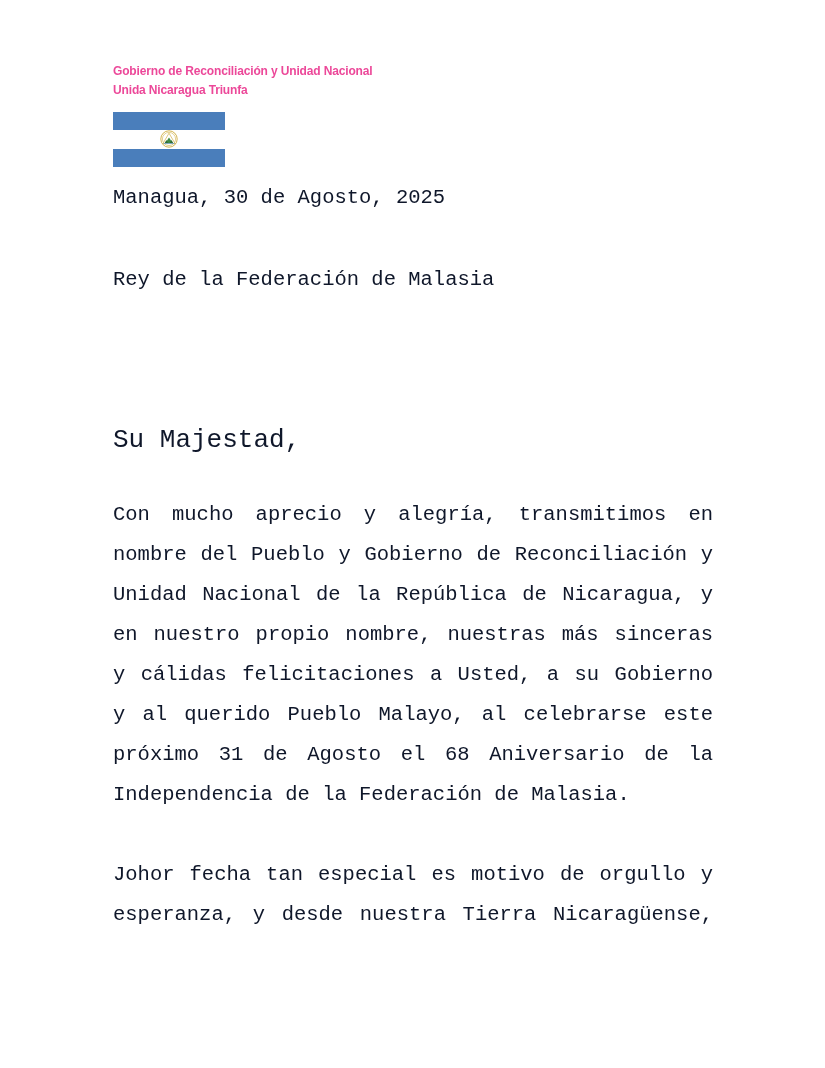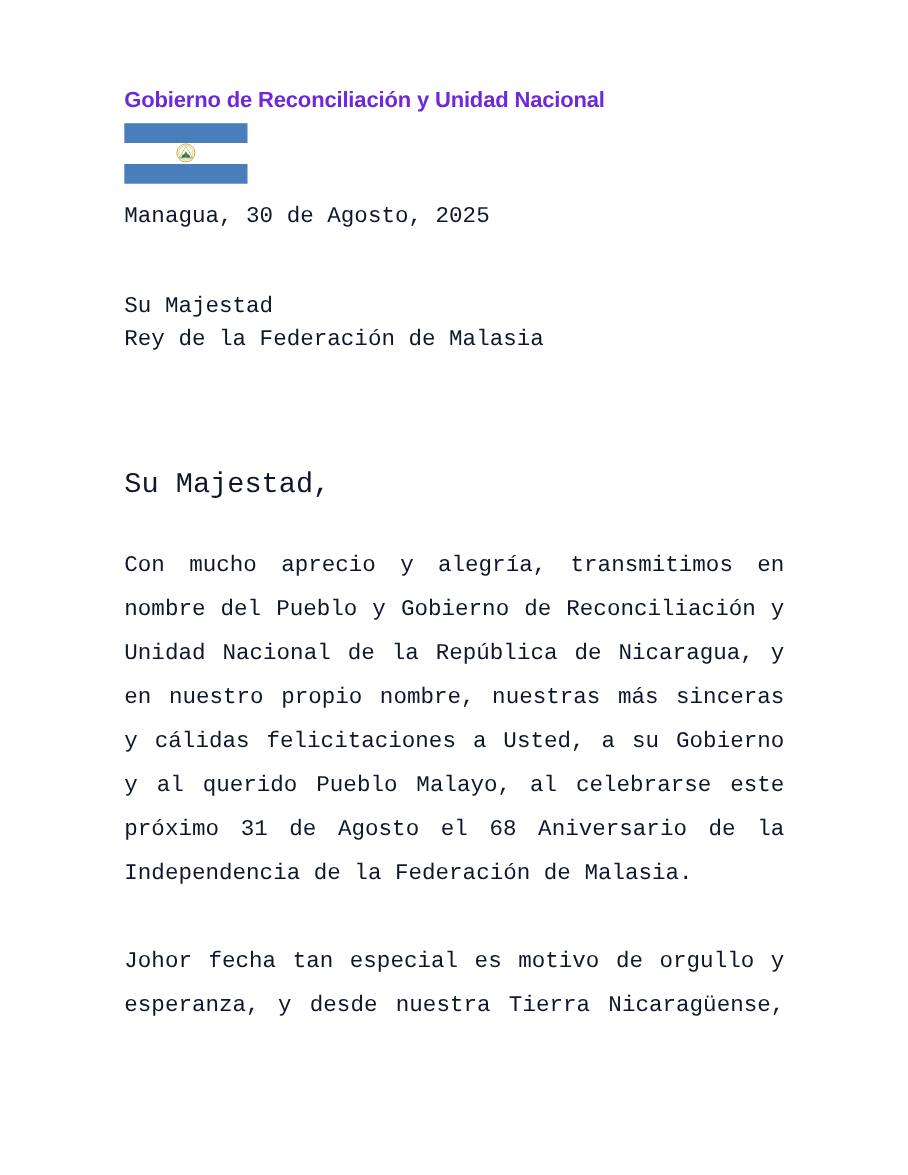--- a/index.html
+++ b/index.html
@@ -28,26 +28,25 @@
   
   .letterhead {
     position: absolute;
     left: 113px;
     top: 62px;
     width: 620px;
   }
   .letterhead-line {
     font-family: "Liberation Sans", sans-serif;
     font-weight: bold;
-    font-size: 20px;
+    font-size: 12px;
     line-height: 19px;
     letter-spacing: -0.15px;
-    color: #6d28d9;
+    color: #ec4899;
     white-space: nowrap;
-    margin-top: 20px;
   }
 
   
   .flag {
     position: absolute;
     left: 113px;
     top: 112px;
     width: 112px;
     height: 55px;
     display: flex;
@@ -127,20 +126,21 @@
     height: 0;
   }
 </style>
 </head>
 <body>
 
 <div class="page">
 
   <div class="letterhead">
     <div class="letterhead-line">Gobierno de Reconciliación y Unidad Nacional</div>
+    <div class="letterhead-line">Unida Nicaragua Triunfa</div>
   </div>
 
   <div class="flag">
     <div class="flag-band blue"></div>
     <div class="flag-band white">
       <svg class="flag-emblem" viewBox="0 0 20 18">
         <circle cx="10" cy="9" r="8.2" fill="none" stroke="#c9a227" stroke-width="0.8"></circle>
         <circle cx="10" cy="9" r="6.6" fill="none" stroke="#c9a227" stroke-width="0.5"></circle>
         <polygon points="10,3.2 16.1,13.6 3.9,13.6" fill="#ffffff" stroke="#c9a227" stroke-width="0.6"></polygon>
         <polygon points="10,7.6 13.6,13.1 6.4,13.1" fill="#3f8a42"></polygon>
@@ -148,21 +148,20 @@
         <polygon points="12.5,9.9 14.2,13.1 10.8,13.1" fill="#2f6e33"></polygon>
         <rect x="4.6" y="13.0" width="10.8" height="0.7" fill="#5f9bd5"></rect>
       </svg>
     </div>
     <div class="flag-band blue"></div>
   </div>
 
   <div class="doc-text date-line">Managua, 30 de Agosto, 2025</div>
 
   <div class="doc-text address-block">
-    <div class="address-line">Su Majestad</div>
     <div class="address-line">Rey de la Federación de Malasia</div>
   </div>
 
   <div class="doc-text salutation">Su Majestad,</div>
 
   <div class="doc-text body-paragraphs">
     <p class="para">Con mucho aprecio y alegría, transmitimos en nombre del Pueblo y Gobierno de Reconciliación y Unidad Nacional de la República de Nicaragua, y en nuestro propio nombre, nuestras más sinceras y cálidas felicitaciones a Usted, a su Gobierno y al querido Pueblo Malayo, al celebrarse este próximo 31 de Agosto el 68 Aniversario de la Independencia de la Federación de Malasia.</p>
     <p class="para clipped">Johor fecha tan especial es motivo de orgullo y esperanza, y desde nuestra Tierra Nicaragüense,</p>
   </div>
 

